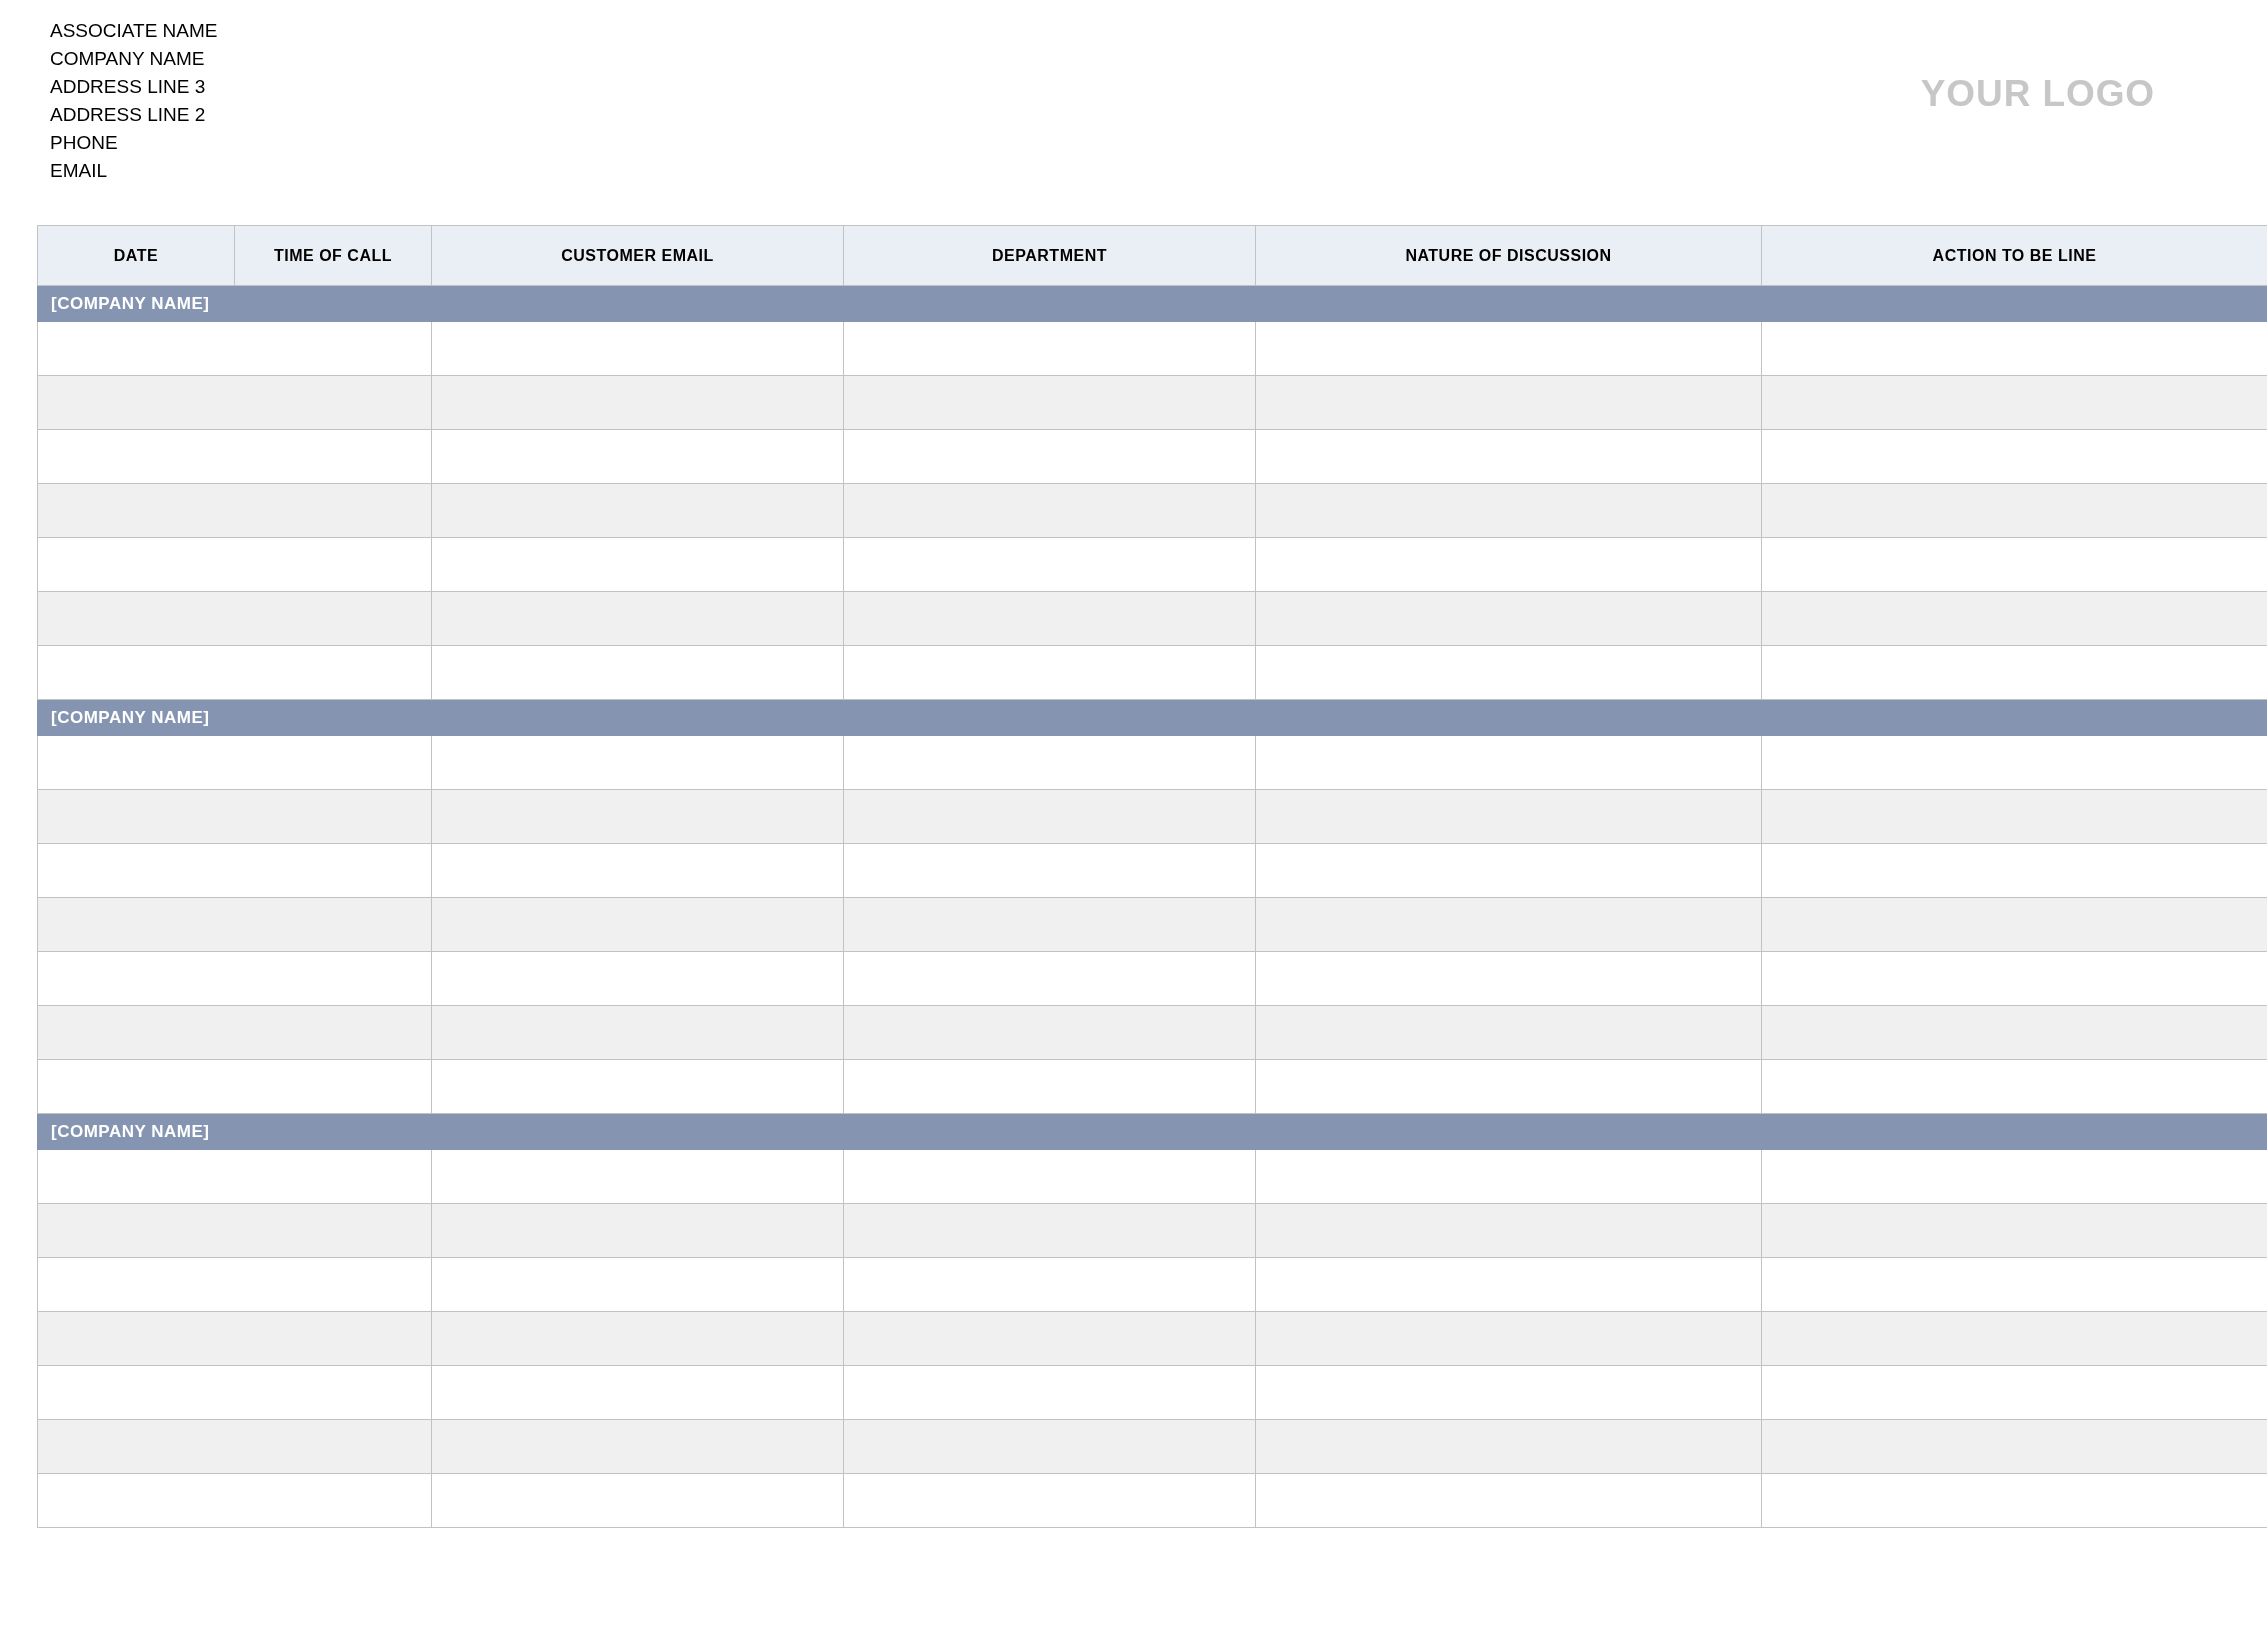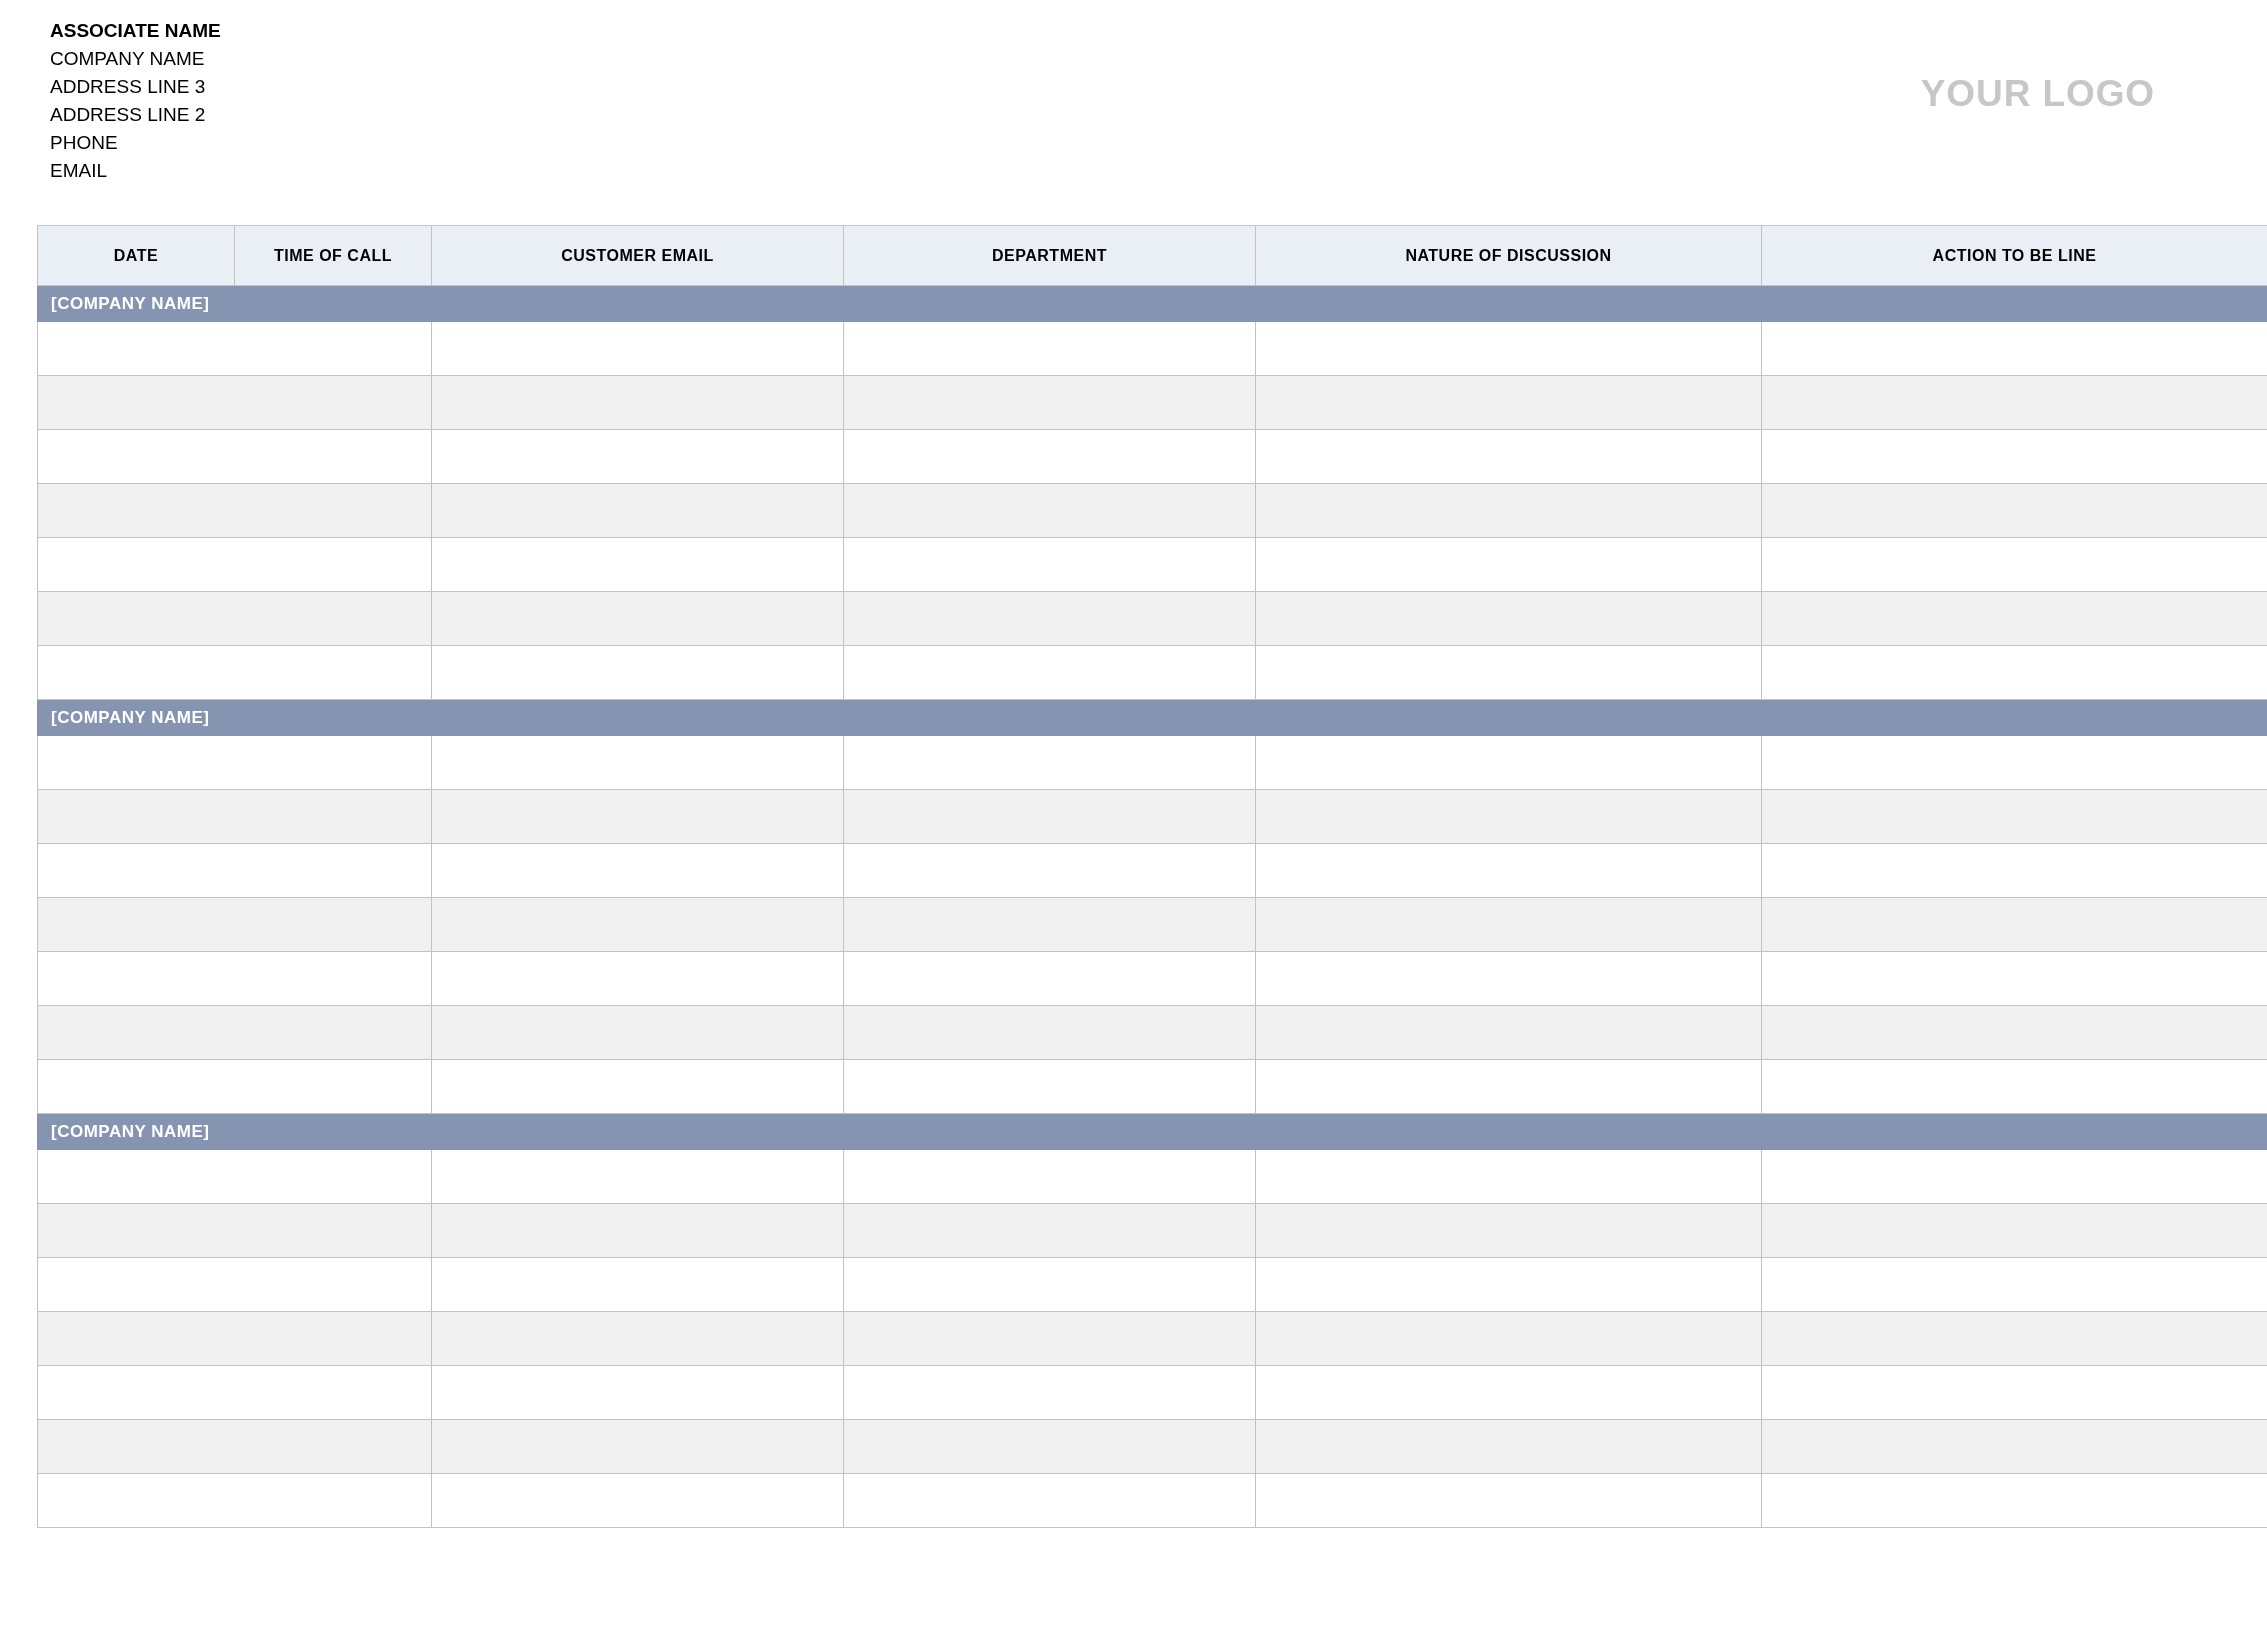--- a/index.html
+++ b/index.html
@@ -1,21 +1,21 @@
 <!DOCTYPE html>
 <html style="font-size:15px"><head>
 <meta charset="utf-8">
 <style>
   html,body{margin:0;padding:0;background:#fff;font-family:"Century Gothic","Segoe UI",Arial,sans-serif;}
   .page{width:2267px;height:1630px;background:#fff;box-sizing:border-box;padding:17px 37px;}
   .title{font-size:36px;font-weight:700;letter-spacing:0.9px;color:#a1a1a1;margin:0 0 17px 0;}
   .header-block{display:flex;justify-content:space-between;align-items:flex-start;}
   .company-block{margin-left:13px;}
   .company-block .line{font-size:19px;line-height:28px;color:#000;}
-  .company-block .line.bold{font-weight:700;}
+  .company-block .line.bold{font-weight:400;}
   .logo{font-size:37px;font-weight:700;color:#c7c7c7;margin-right:75px;margin-top:56px;letter-spacing:0.9px;}
   table.log{border-collapse:collapse;width:100%;margin-top:40px;table-layout:fixed;border:0.9px solid #c2c2c2;}
   table.log th{background:#eaeff5;border:0.9px solid #c2c2c2;font-size:16px;font-weight:700;letter-spacing:0.5px;padding:20.6px 5.6px;text-align:center;color:#000;}
   table.log td{border:0.9px solid #c2c2c2;height:54px;padding:3.7px 9.4px;box-sizing:border-box;}
   table.log td:not(:first-child){border-left-color:transparent;}
   table.log td:first-child{border-right-color:transparent;}
   table.log tr.white td{background:#fff;}
   table.log tr.gray td{background:#f0f0f0;}
   table.log tr.section td{background:#8595b1;color:#fff;font-size:17px;font-weight:700;letter-spacing:0.5px;height:36px;padding:5.6px 13px;border-color:#8595b1;}
   

